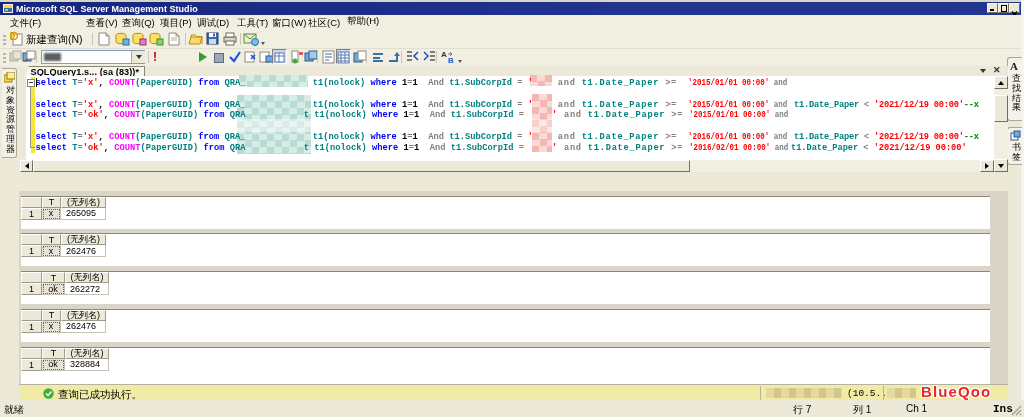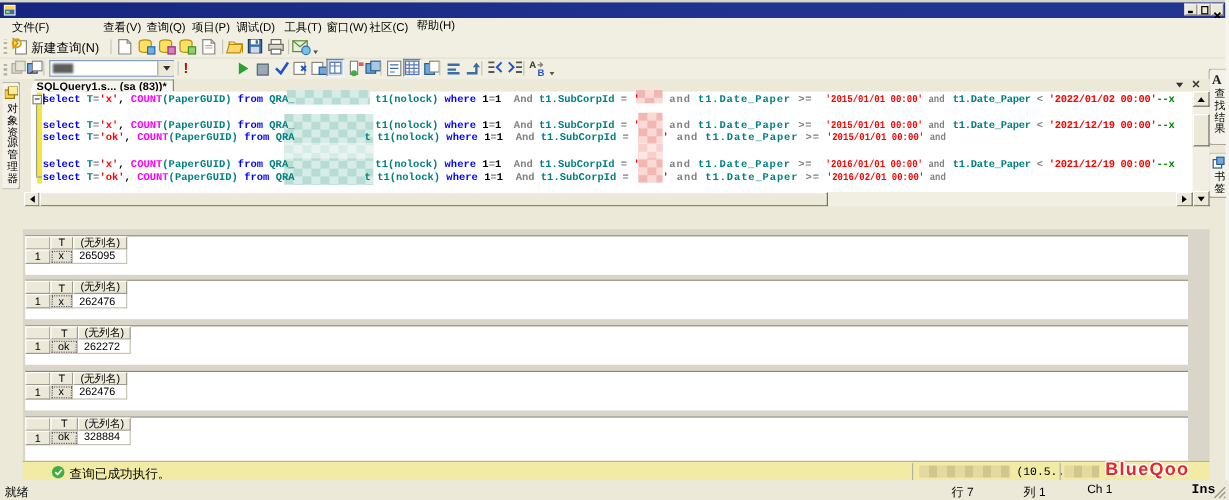--- a/index.html
+++ b/index.html
@@ -31,20 +31,21 @@
 <div class="abs" style="left:0;top:0;width:1024px;height:2px;background:#d8d5c9"></div>
 <div class="abs" style="left:1021px;top:0;width:3px;height:417px;background:#f6f5f1"></div>
 <div class="abs" id="titlebar" style="left:0;top:2px;width:1021px;height:13px;background:linear-gradient(90deg,#16267e 0%,#20338f 60%,#22358f 100%);"></div>
 
 <svg class="abs" style="left:3px;top:3px" width="11" height="11">
  <rect x="0" y="1" width="10" height="9" fill="#f4f3ee"></rect>
  <rect x="1" y="2" width="8" height="3" fill="#ffd34d"></rect>
  <rect x="1" y="5" width="8" height="4" fill="#3a6ea5"></rect>
  <rect x="2" y="6" width="3" height="2" fill="#7fe07f"></rect>
 </svg>
+<div class="abs" style="left:16px;top:4.2px;font-size:9px;font-weight:bold;color:#fff;letter-spacing:0.05px;">Microsoft SQL Server Management Studio</div>
 
 <div class="abs btn3d" style="left:987px;top:3px;width:9px;height:8px;">
       <div class="abs" style="left:1.5px;top:5px;width:4px;height:1.5px;background:#000"></div>
     </div>
 <div class="abs btn3d" style="left:998px;top:3px;width:9px;height:8px;">
       <div class="abs" style="left:1.5px;top:1px;width:4.5px;height:4.5px;border:1px solid #000"></div>
     </div>
 <div class="abs btn3d" style="left:1009px;top:3px;width:9px;height:8px;"><svg width="9" height="8">
         <line x1="2" y1="1.5" x2="7" y2="6.5" stroke="#000" stroke-width="1.3"></line>
         <line x1="7" y1="1.5" x2="2" y2="6.5" stroke="#000" stroke-width="1.3"></line>
@@ -277,21 +278,20 @@
         <div class="abs" style="left:218px;top:43px;width:73.5px;height:13px;background:rgba(255,255,255,0.45);"></div>
    <div class="abs mosaicP" style="left:511px;top:-1.5px;width:22px;height:11.5px;"></div>
    <div class="abs mosaicP" style="left:512.8px;top:17.7px;width:20px;height:58px;"></div>
         <div class="abs" style="left:512.8px;top:43px;width:20px;height:13px;background:rgba(255,255,255,0.35);"></div>
 
    <div class="line mono" style="top:2.2px;width:974px;">
      <span class="seg" style="left:16.6px"><span class="kw">select</span> <span class="id">T</span><span class="op">=</span><span class="str">'x'</span><span class="bk">, </span><span class="fn">COUNT</span><span class="id">(PaperGUID)</span> <span class="kw">from</span> <span class="id">QRA_</span></span>
      <span class="seg" style="left:293.8px"><span class="id">t1(nolock)</span> <span class="kw">where</span> <span class="bk">1</span><span class="op">=</span><span class="bk">1</span>  <span class="op">And</span> <span class="id">t1.SubCorpId</span> <span class="op">=</span> <span class="str">'</span></span>
      <span class="seg" style="left:538.8px;letter-spacing:0.75px"><span class="op">and</span> <span class="id">t1.Date_Paper</span> <span class="op">&gt;=</span></span>
      <span class="seg" style="left:669px;transform:scaleX(0.86);transform-origin:0 0;"><span class="str">'2015/01/01 00:00'</span> <span class="op">and</span></span>
-     <span class="seg" style="left:775px;letter-spacing:-0.22px"><span class="id">t1.Date_Paper</span> <span class="op">&lt;</span> <span class="str">'2022/01/02 00:00'</span><span class="cm">--x</span></span>
    </div>
    <div class="line mono" style="top:23.8px;width:974px;">
      <span class="seg" style="left:16.6px"><span class="kw">select</span> <span class="id">T</span><span class="op">=</span><span class="str">'x'</span><span class="bk">, </span><span class="fn">COUNT</span><span class="id">(PaperGUID)</span> <span class="kw">from</span> <span class="id">QRA_</span></span>
      <span class="seg" style="left:293.8px"><span class="id">t1(nolock)</span> <span class="kw">where</span> <span class="bk">1</span><span class="op">=</span><span class="bk">1</span>  <span class="op">And</span> <span class="id">t1.SubCorpId</span> <span class="op">=</span> <span class="str">'</span></span>
      <span class="seg" style="left:538.8px;letter-spacing:0.75px"><span class="op">and</span> <span class="id">t1.Date_Paper</span> <span class="op">&gt;=</span></span>
      <span class="seg" style="left:669px;transform:scaleX(0.86);transform-origin:0 0;"><span class="str">'2015/01/01 00:00'</span> <span class="op">and</span></span>
      <span class="seg" style="left:775px;letter-spacing:-0.22px"><span class="id">t1.Date_Paper</span> <span class="op">&lt;</span> <span class="str">'2021/12/19 00:00'</span><span class="cm">--x</span></span>
    </div>
    <div class="line mono" style="top:34.2px;width:974px;">
      <span class="seg" style="left:16.6px"><span class="kw">select</span> <span class="id">T</span><span class="op">=</span><span class="str">'ok'</span><span class="bk">, </span><span class="fn">COUNT</span><span class="id">(PaperGUID)</span> <span class="kw">from</span> <span class="id">QRA</span></span>
@@ -304,20 +304,21 @@
      <span class="seg" style="left:293.8px"><span class="id">t1(nolock)</span> <span class="kw">where</span> <span class="bk">1</span><span class="op">=</span><span class="bk">1</span>  <span class="op">And</span> <span class="id">t1.SubCorpId</span> <span class="op">=</span> <span class="str">'</span></span>
      <span class="seg" style="left:538.8px;letter-spacing:0.75px"><span class="op">and</span> <span class="id">t1.Date_Paper</span> <span class="op">&gt;=</span></span>
      <span class="seg" style="left:669px;transform:scaleX(0.86);transform-origin:0 0;"><span class="str">'2016/01/01 00:00'</span> <span class="op">and</span></span>
      <span class="seg" style="left:775px;letter-spacing:-0.22px"><span class="id">t1.Date_Paper</span> <span class="op">&lt;</span> <span class="str">'2021/12/19 00:00'</span><span class="cm">--x</span></span>
    </div>
    <div class="line mono" style="top:66.6px;width:974px;">
      <span class="seg" style="left:16.6px"><span class="kw">select</span> <span class="id">T</span><span class="op">=</span><span class="str">'ok'</span><span class="bk">, </span><span class="fn">COUNT</span><span class="id">(PaperGUID)</span> <span class="kw">from</span> <span class="id">QRA</span></span>
      <span class="seg" style="left:284.8px"><span class="id">t t1(nolock)</span> <span class="kw">where</span> <span class="bk">1</span><span class="op">=</span><span class="bk">1</span>  <span class="op">And</span> <span class="id">t1.SubCorpId</span> <span class="op">=</span> </span>
      <span class="seg" style="left:533px;letter-spacing:0.75px"><span class="str">'</span> <span class="op">and</span> <span class="id">t1.Date_Paper</span> <span class="op">&gt;=</span></span>
      <span class="seg" style="left:670px;transform:scaleX(0.86);transform-origin:0 0;"><span class="str">'2016/02/01 00:00'</span> <span class="op">and</span></span>
+     <span class="seg" style="left:772px;letter-spacing:-0.05px"><span class="id">t1.Date_Paper</span> <span class="op">&lt;</span> <span class="str">'2021/12/19 00:00'</span></span>
    </div>
 
    <div class="abs" style="left:16.6px;top:1.5px;width:1px;height:9px;background:#000;"></div>
  </div>
 
  <div class="abs sbtrack" style="left:974.5px;top:10px;width:14px;height:96px;">
    <div class="sbbtn" style="left:0;top:0;width:14px;height:13px;box-sizing:border-box;">
           <div class="arw" style="border-left:3.5px solid transparent;border-right:3.5px solid transparent;border-bottom:4px solid #000;"></div>
         </div>
    <div class="sbbtn" style="left:0;top:19px;width:14px;height:27px;box-sizing:border-box;"></div>

